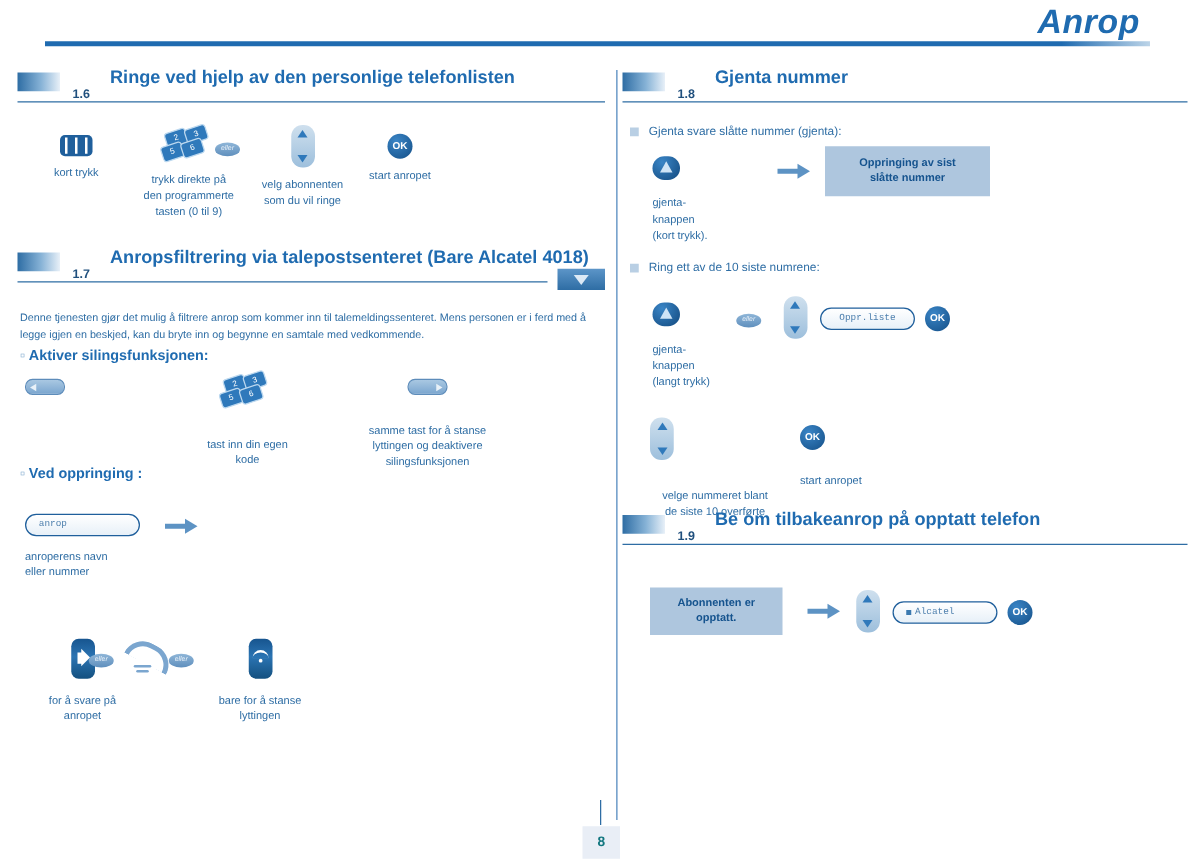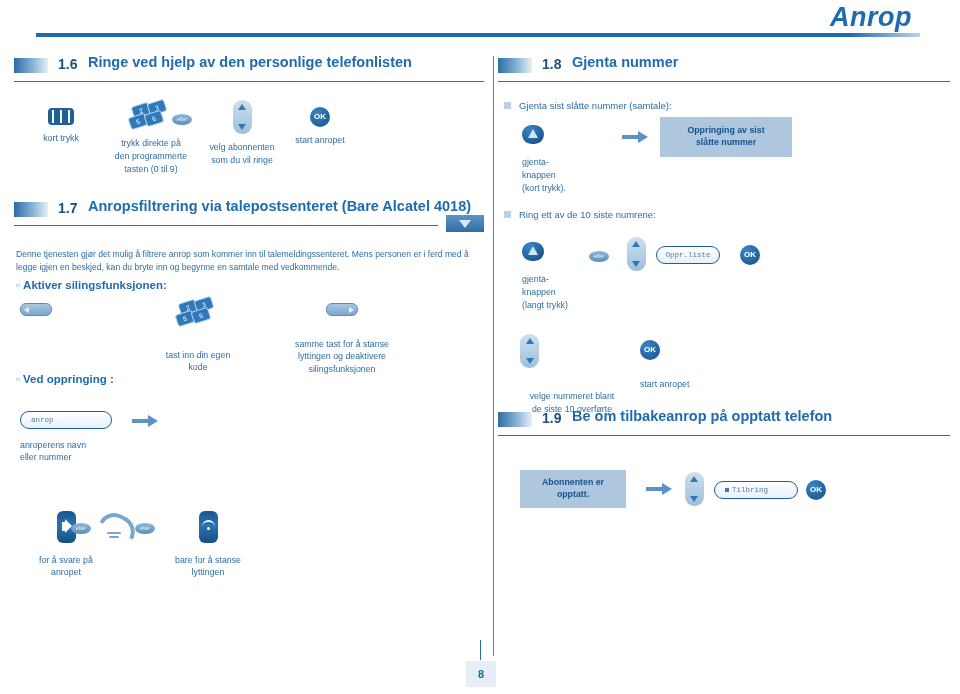--- a/index.html
+++ b/index.html
@@ -32,22 +32,22 @@
     background:#4f86bd;
   }
 
   
   .sect{position:relative; height:26px; margin-bottom:4px;}
   .sect .tab{
     position:absolute; left:0; top:2px; width:34px; height:15px;
     background:linear-gradient(to right,#2e6da4 0%,#86b2d6 55%,#e8f0f8 100%);
   }
   .sect .num{
-    position:absolute; left:44px; top:0;
-    font-size:14px; font-weight:bold; color:#1f4f7d;
+    position:absolute; left:44px; top:14px;
+    font-size:10px; font-weight:bold; color:#1f4f7d;
   }
   .sect .title{
     position:absolute; left:74px; top:-2px;
     font-size:14.5px; font-weight:bold; color:#1f6bb0;
     white-space:nowrap;
   }
   .sect .rule{
     position:absolute; left:0; bottom:0; height:1px; width:100%;
     background:#2e6da4;
   }
@@ -374,21 +374,21 @@
 
     <div class="sect">
       <div class="tab"></div>
       <div class="num">1.8</div>
       <div class="title">Gjenta nummer</div>
       <div class="rule"></div>
     </div>
 
     <div class="bullet-line" style="margin-top:18px;">
       <span class="bullet-sq"></span>
-      <span>Gjenta sist slåtte nummer (samtale):</span>
+      <span>Gjenta svare slåtte nummer (gjenta):</span>
     </div>
 
     <div class="row" style="height:100px;margin-top:14px;">
       <div class="cell" style="left:24px;top:0;width:72px;text-align:left;">
         <div class="redialkey" style="margin:0;"></div>
         <div class="cap" style="white-space:pre-line;text-align:left;margin-top:12px;">gjenta-
 knappen
 (kort trykk).</div>
       </div>
       <div class="cell" style="left:124px;top:6px;">
@@ -417,21 +417,21 @@
       <div class="cell" style="left:86px;top:13px;width:30px;">
         <div class="eller">eller</div>
       </div>
       <div class="cell" style="left:122px;top:-1px;width:32px;">
         <div class="navkey">
           <div class="up"></div>
           <div class="dn"></div>
         </div>
       </div>
       <div class="cell" style="left:158px;top:8px;">
-        <div class="lcd" style="width:64px;justify-content:center;padding-left:0;">
+        <div class="lcd" style="width:76px;justify-content:center;padding-left:0;">
           <span>Oppr.liste</span>
         </div>
       </div>
       <div class="cell" style="left:242px;top:7px;">
         <div class="okkey">OK</div>
       </div>
     </div>
 
     <div class="row" style="height:74px;margin-top:-6px;">
       <div class="cell" style="left:22px;top:0;width:104px;text-align:left;">
@@ -467,21 +467,21 @@
       </div>
       <div class="cell" style="left:180px;top:2px;width:32px;">
         <div class="navkey">
           <div class="up"></div>
           <div class="dn"></div>
         </div>
       </div>
       <div class="cell" style="left:216px;top:11px;">
         <div class="lcd" style="width:84px;">
           <span class="sq"></span>
-          <span>Tilbring</span>
+          <span>Alcatel</span>
         </div>
       </div>
       <div class="cell" style="left:308px;top:10px;">
         <div class="okkey">OK</div>
       </div>
     </div>
 
   </div>
 
   <div class="footer-line"></div>

